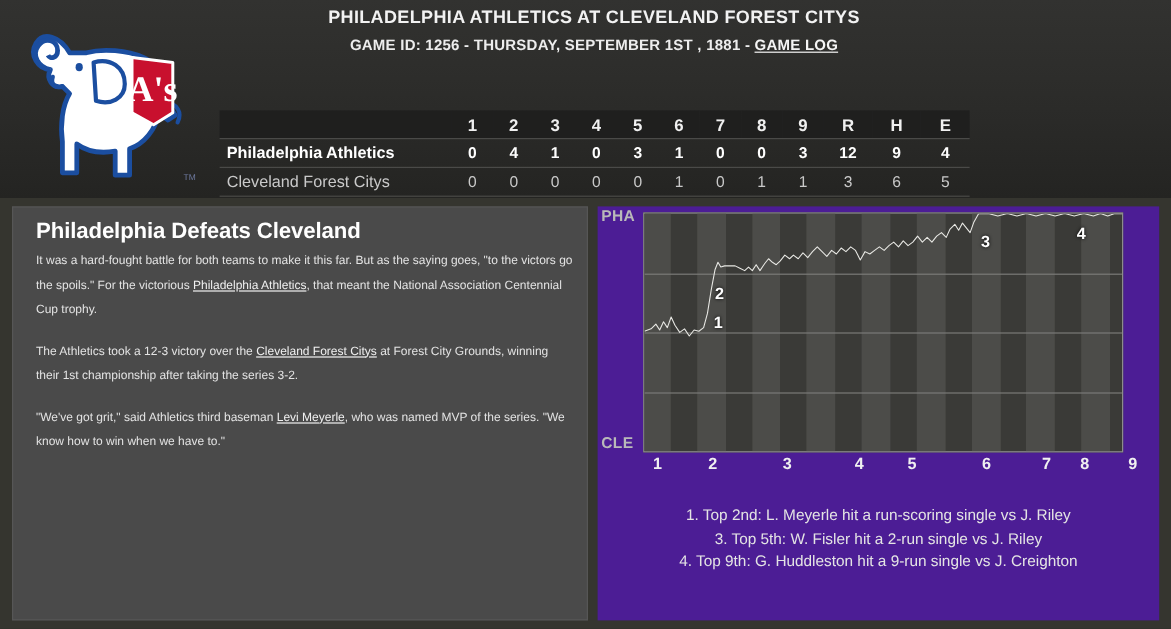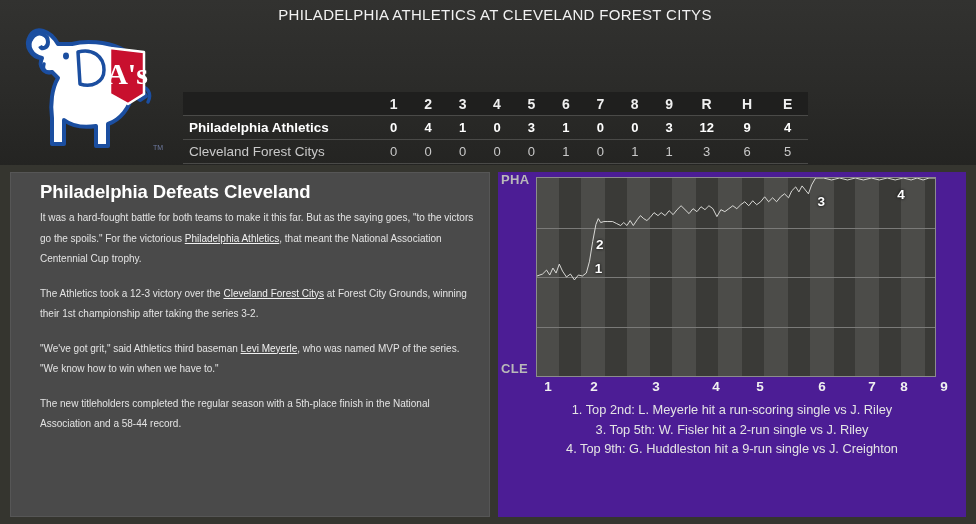--- a/index.html
+++ b/index.html
@@ -34,21 +34,21 @@
   .hc-line1 {
     margin-top: 14px;
     font-size: 15px;
     font-weight: bold;
     letter-spacing: 0.4px;
     color: #f2f2f2;
   }
   .hc-line2 {
     margin-top: 6px;
     font-size: 15px;
-    font-weight: normal;
+    font-weight: bold;
     letter-spacing: 0.3px;
     color: #f2f2f2;
     text-align: center;
   }
   .hc-line3 {
     margin-top: 8px;
     font-size: 12.5px;
     font-weight: bold;
     letter-spacing: 0.2px;
     color: #ededed;
@@ -111,21 +111,21 @@
 
   
   .article {
     position: absolute;
     left: 10px; top: 7px;
     width: 480px;
     height: 345px;
     background: #4a4a4a;
     border: 1px solid #565656;
     box-sizing: border-box;
-    padding: 8px 11px 0 29px;
+    padding: 8px 11px 0 19px;
     overflow: hidden;
   }
   .article h1 {
     margin: 0 0 5px 0;
     font-size: 18.5px;
     font-weight: bold;
     color: #ffffff;
     letter-spacing: -0.1px;
   }
   .article p {
@@ -209,21 +209,21 @@
   .x-tick {
     position: absolute;
     top: 0;
     font-size: 13.5px;
     font-weight: bold;
     color: #f0f0f0;
     transform: translateX(-50%);
   }
   .plays {
     position: absolute;
-    left: 0; top: 228px;
+    left: 0; top: 247px;
     width: 468px;
     padding: 0 14px;
     box-sizing: border-box;
   }
   .play-line {
     font-size: 12.8px;
     line-height: 19.5px;
     color: #e4e4e4;
     text-align: center;
   }
@@ -257,20 +257,23 @@
         <text x="109" y="76" font-family="'Liberation Serif', serif" font-size="30" font-weight="bold" fill="#ffffff" text-anchor="middle">A's</text>
 
         <path d="M46 112 L46 136 M78 118 L78 138" fill="none" stroke="#1b4ea0" stroke-width="3"></path>
         <text x="140" y="142" font-size="7" fill="#6e7aa0" text-anchor="middle">TM</text>
       </g>
     </svg>
   </div>
 
   <div class="header-center">
     <div class="hc-line2">PHILADELPHIA ATHLETICS AT CLEVELAND FOREST CITYS</div>
+    <div class="hc-line3">
+      <span>GAME ID: 1256 - THURSDAY, SEPTEMBER 1ST , 1881 - </span><span class="gamelog-link">GAME LOG</span>
+    </div>
   </div>
 
 
   <table class="boxscore">
     <tbody>
       <tr class="bs-head">
         <td class="bs-team"></td>
         <td class="bs-cell">1</td>
         <td class="bs-cell">2</td>
         <td class="bs-cell">3</td>
@@ -328,21 +331,20 @@
 </div>
 
 <div class="body-area">
 
   <div class="article">
     <h1>Philadelphia Defeats Cleveland</h1>
     <div id="article-body">
         <p><span>It was a hard-fought battle for both teams to make it this far. But as the saying goes, "to the victors go the spoils." For the victorious </span><span class="alink">Philadelphia Athletics</span><span>, that meant the National Association Centennial Cup trophy.</span></p>
         <p><span>The Athletics took a 12-3 victory over the </span><span class="alink">Cleveland Forest Citys</span><span> at Forest City Grounds, winning their 1st championship after taking the series 3-2.</span></p>
         <p><span>"We've got grit," said Athletics third baseman </span><span class="alink">Levi Meyerle</span><span>, who was named MVP of the series. "We know how to win when we have to."</span></p>
-        <p><span>The new titleholders completed the regular season with a 5th-place finish in the National Association and a 58-44 record.</span></p>
       </div>
   </div>
 
   <div class="chart-panel">
     <div class="chart-wrap">
       <div class="axis-label axis-pha">PHA</div>
       <div class="axis-label axis-cle">CLE</div>
 
       <div class="plot" id="plot-area">
 

